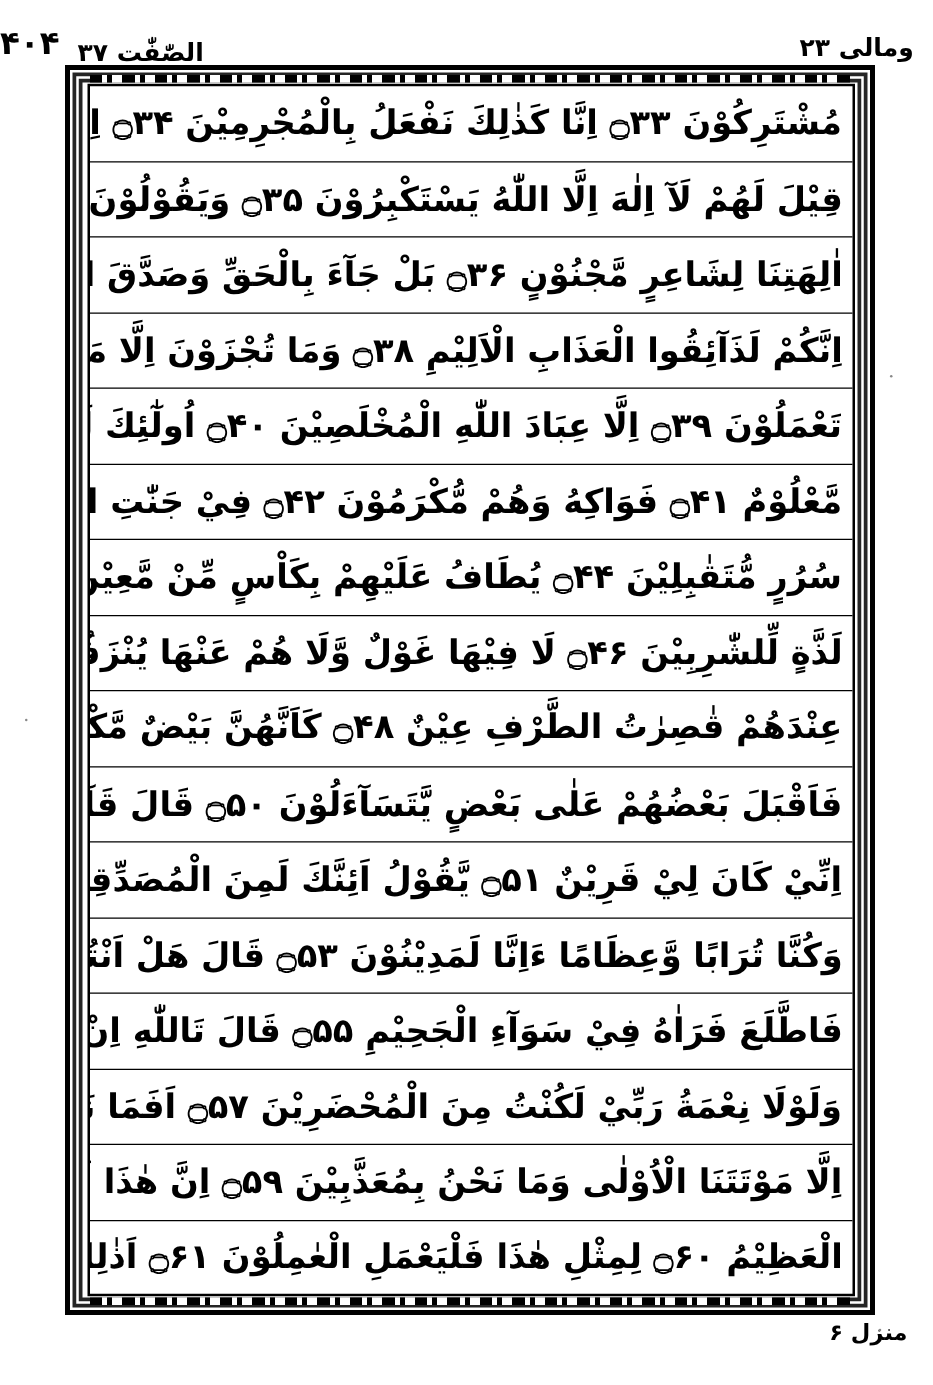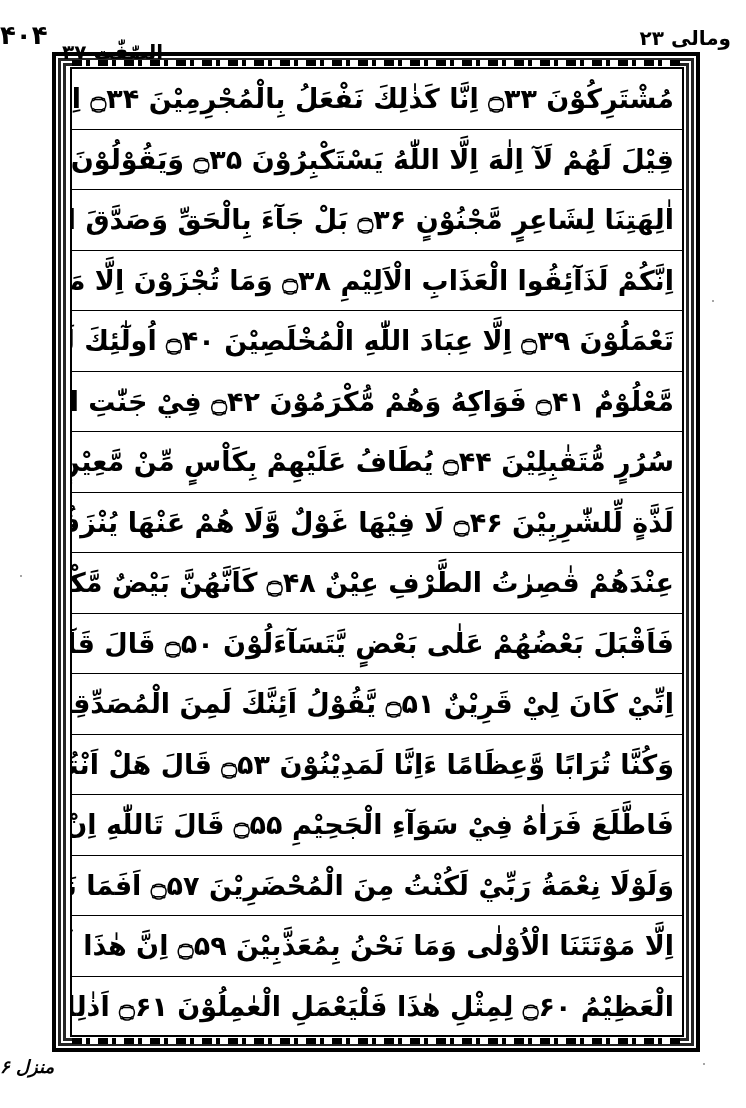--- a/index.html
+++ b/index.html
@@ -1,40 +1,40 @@
 <!DOCTYPE html>
 <html><head>
 <meta charset="utf-8">
 <style>
   html, body { margin:0; padding:0; background:#ffffff; }
   body { width:746px; height:1108px; position:relative; overflow:hidden;
          font-family:"DejaVu Sans", sans-serif; color:#000; }
   .header { position:absolute; top:20px; left:0; width:746px; height:34px; direction:rtl; }
   .hdr-right { position:absolute; right:15px; top:6px; font-size:20px; font-weight:bold;text-align:right; }
   .hdr-center { position:absolute; left:0; right:0; top:0; text-align:left; font-size:26px; font-weight:bold; direction:ltr; }
-  .hdr-left { position:absolute; left:62px; top:20px; font-size:20px; font-weight:bold;text-align:center; }
+  .hdr-left { position:absolute; left:62px; top:10px; font-size:20px; font-weight:bold;text-align:center; }
   .frame { position:absolute; left:52px; top:52px; width:648px; height:1000px;
            border:4px solid #000; box-sizing:border-box; }
   .frame-inner-ornament { position:absolute; left:2px; top:2px; right:2px; bottom:2px;
            border:8px double #000; box-sizing:border-box; opacity:0.85; }
   .ornament-band-top, .ornament-band-bottom {
            position:absolute; left:16px; right:16px; height:6px;
            background: repeating-linear-gradient(90deg,#000 0 10px,#fff 10px 14px,#000 14px 18px,#fff 18px 26px); }
   .ornament-band-top { top:4px; }
   .ornament-band-bottom { bottom:4px; }
   .panel { position:absolute; left:70px; top:67px; width:614px; height:970px;
            border:2px solid #000; box-sizing:border-box; background:#fff; }
   .row { height:60.5px; border-bottom:1.5px solid #000; box-sizing:border-box;
          direction:rtl; display:flex; align-items:center; justify-content:space-between;
          padding:0 8px; overflow:hidden; white-space:nowrap; }
   .row:last-child { border-bottom:none; }
   .row-text { font-family:"DejaVu Sans", sans-serif; font-size:27px; font-weight:bold;
               line-height:1; text-align:justify; text-align-last:justify; width:100%; }
-  .footer { position:absolute; top:1056px; left:0; width:726px; text-align:left;
-            font-size:18px; font-weight:bold; direction:rtl;font-style:italic; }
+  .footer { position:absolute; top:1056px; left:0; width:726px; text-align:right;
+            font-size:18px; font-weight:bold; direction:rtl; }
   .speck { position:absolute; width:2px; height:2px; background:#888; border-radius:1px; }
 </style>
 </head>
 <body>
 
 <div class="header">
   <span class="hdr-right">ومالی ۲۳</span>
   <span class="hdr-center">۴۰۴</span>
   <span class="hdr-left">الصّٰفّٰت ۳۷</span>
 </div>

